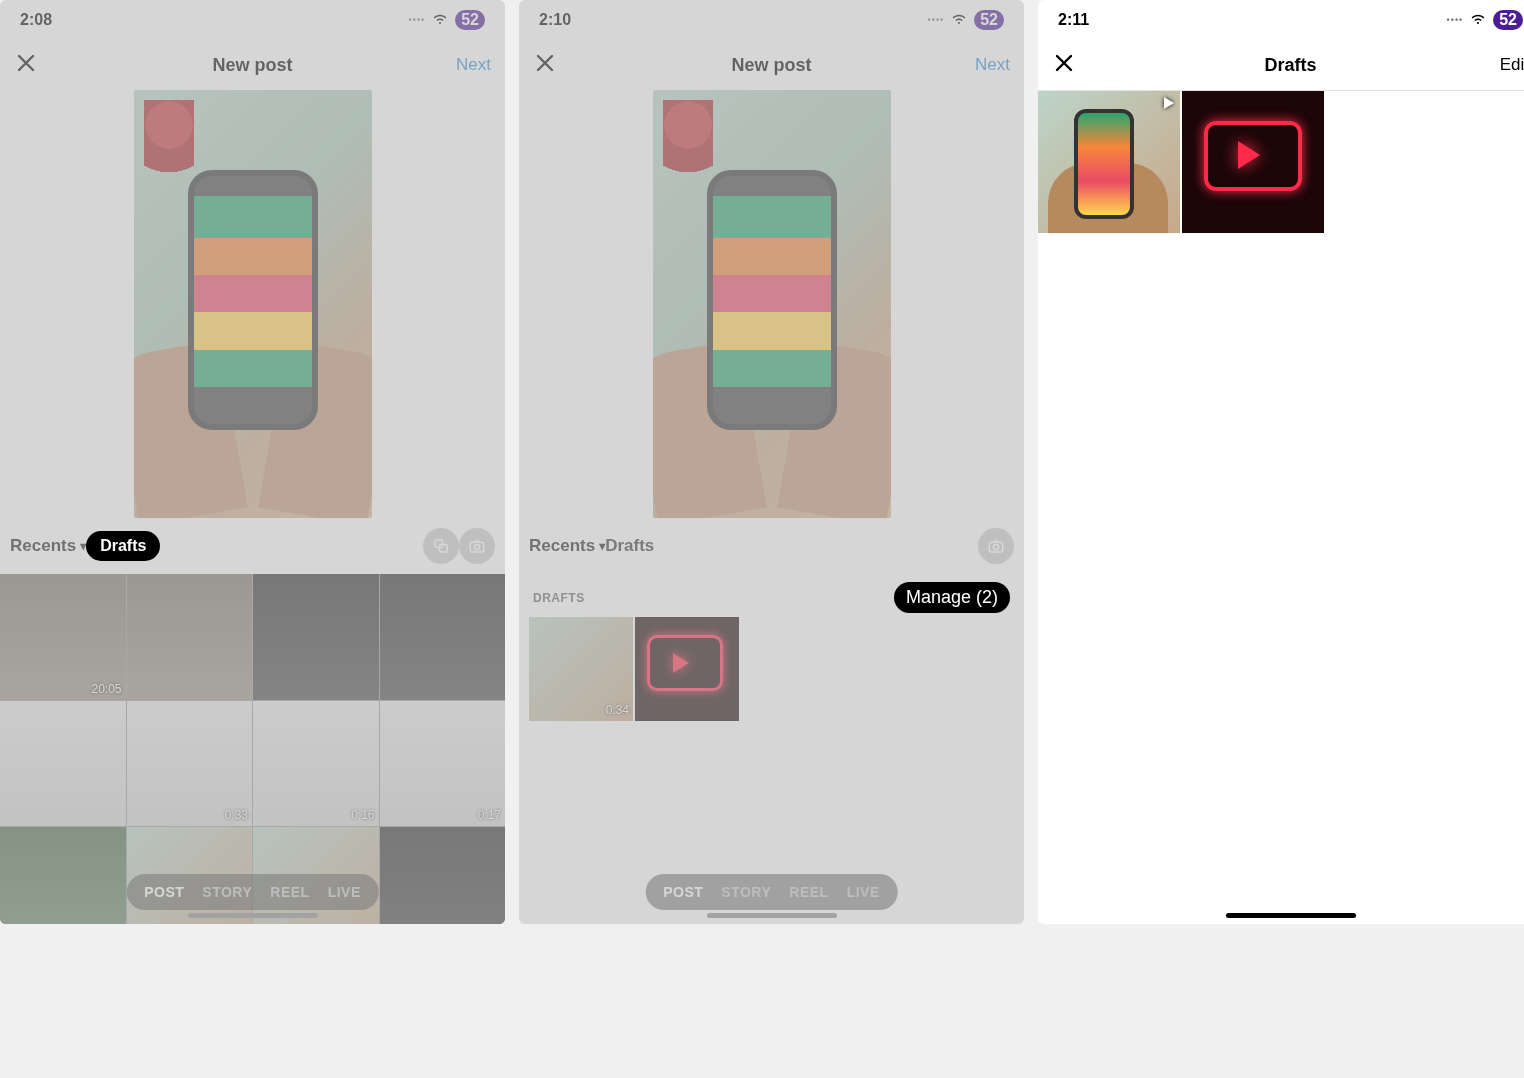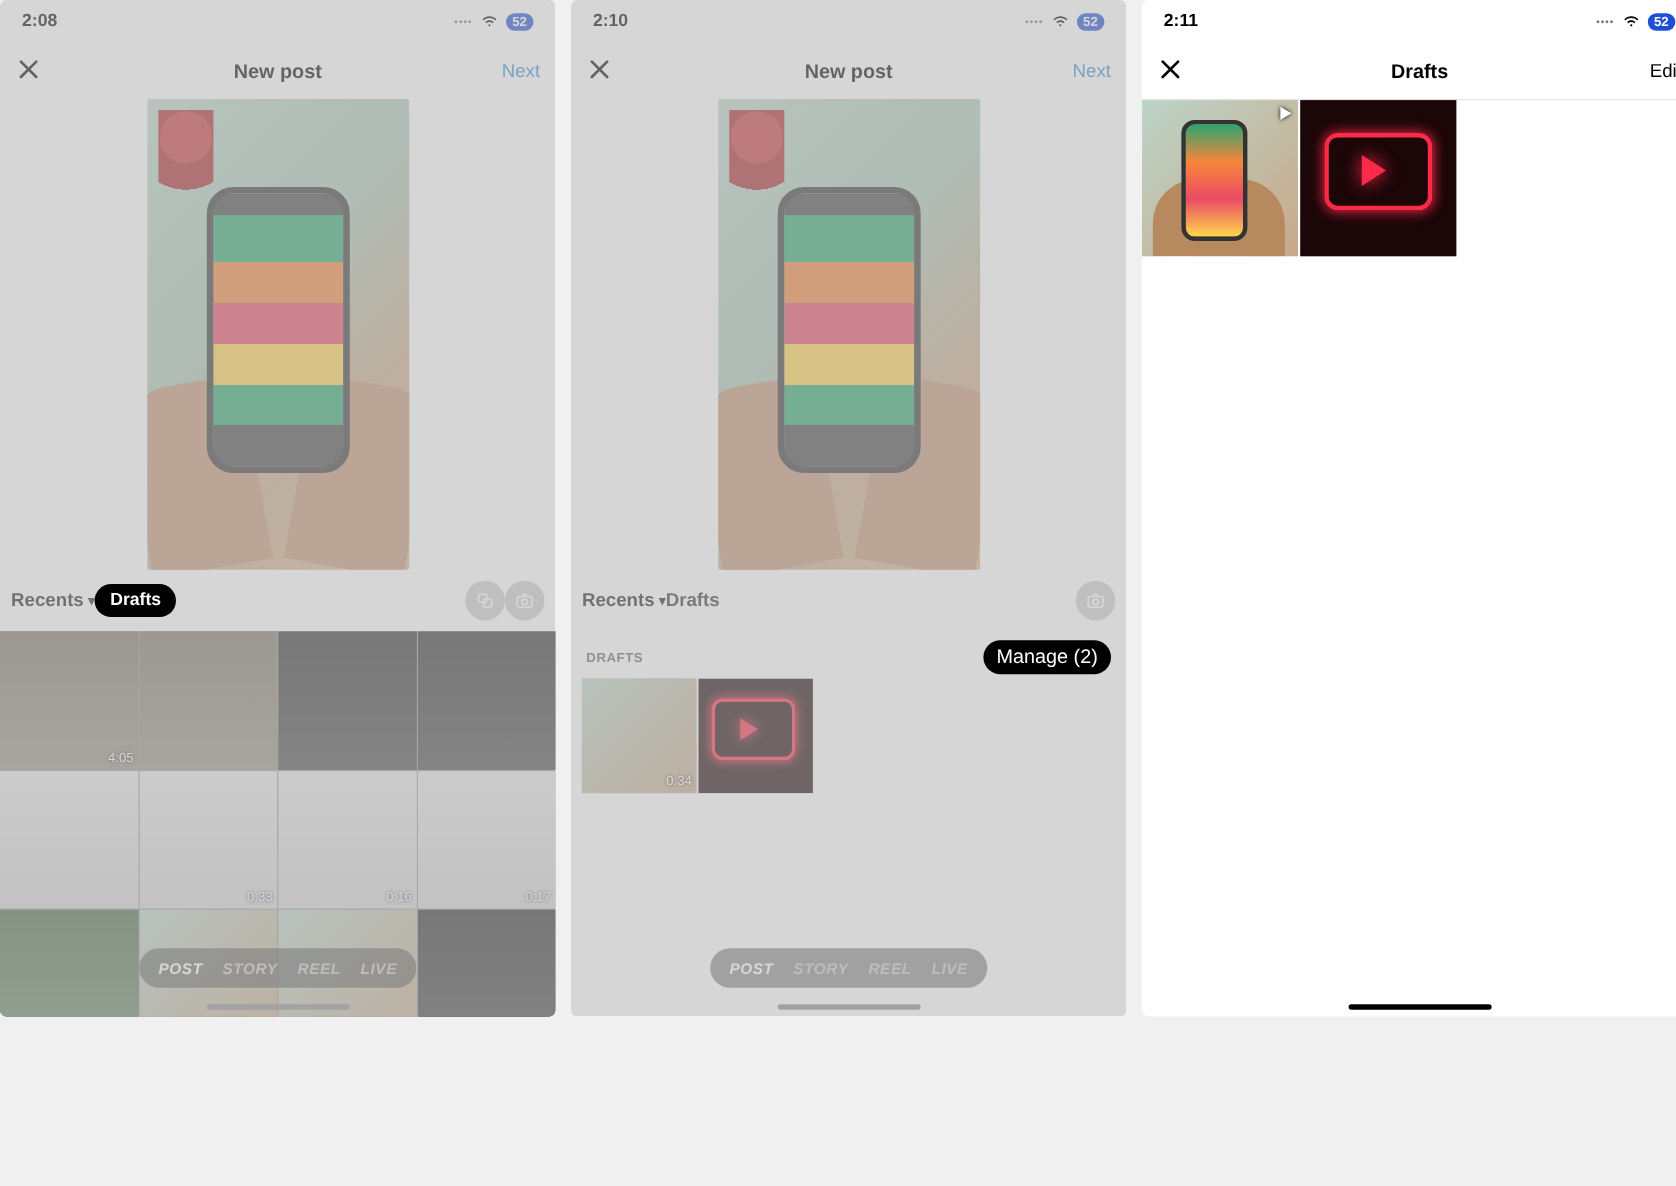--- a/index.html
+++ b/index.html
@@ -37,22 +37,22 @@
     justify-content: space-between;
     padding: 0 20px;
     font-size: 16px;
     font-weight: 600;
     color: #000;
   }
   .status-right { display:flex; align-items:center; gap:6px;}
   .dots { font-size:9px; letter-spacing:1px; color:#777;}
   .wifi-icon svg { width:18px; height:14px; }
   .battery-pill {
-    background:#1d4ed8; color:#fff; border-radius:10px;
-    padding:1px 6px; font-size:12px; font-weight:700;
+    background:#4c1d95; color:#fff; border-radius:10px;
+    padding:1px 6px; font-size:16px; font-weight:700;
     display:flex; align-items:center; gap:2px;
   }
 
   
   .nav-bar {
     height: 50px;
     display:flex; align-items:center; justify-content:space-between;
     padding: 0 14px;
     position:relative;
   }
@@ -154,23 +154,23 @@
   }
   .draft-thumb.neon::after{
     content:""; position:absolute; top:36px; left:38px;
     border-left:16px solid #ff2a4a; border-top:10px solid transparent; border-bottom:10px solid transparent;
     filter: drop-shadow(0 0 6px #ff2a4a);
   }
   .draft-thumb .dur{ right:4px; bottom:4px;}
 
   
   .mode-bar {
-    position:absolute; bottom:26px; left:50%; transform:translateX(-50%);
+    position:absolute; bottom:14px; left:50%; transform:translateX(-50%);
     background:rgba(60,60,60,0.6); border-radius:26px;
-    padding:10px 18px; display:flex; gap:18px; z-index:10;font-style:italic;
+    padding:10px 18px; display:flex; gap:18px; z-index:10;
   }
   .mode { font-size:14px; font-weight:700; color:#c7c7c7; letter-spacing:0.5px;}
   .mode.active { color:#fff;}
 
   
   .home-ind{
     position:absolute; bottom:6px; left:50%; transform:translateX(-50%);
     width:130px; height:5px; background:#8c8c8c; border-radius:3px;
   }
   .home-ind.black{ background:#000;}
@@ -261,21 +261,21 @@
       <svg viewBox="0 0 24 24">
           <rect x="3" y="7" width="18" height="13" rx="3" fill="none" stroke="#fff" stroke-width="2"></rect>
           <circle cx="12" cy="13.5" r="3.5" fill="none" stroke="#fff" stroke-width="2"></circle>
           <path d="M9 7l1.5-2.5h3L15 7" fill="none" stroke="#fff" stroke-width="2"></path>
         </svg>
     </span>
   </div>
 
   <div class="grid">
     <div class="cell bld">
-        <span class="dur">4:05</span>
+        <span class="dur">20:05</span>
       </div>
     <div class="cell bld"></div>
     <div class="cell dark"></div>
     <div class="cell dark"></div>
     <div class="cell light"></div>
     <div class="cell light">
         <span class="dur">0:33</span>
       </div>
     <div class="cell light">
         <span class="dur">0:16</span>

